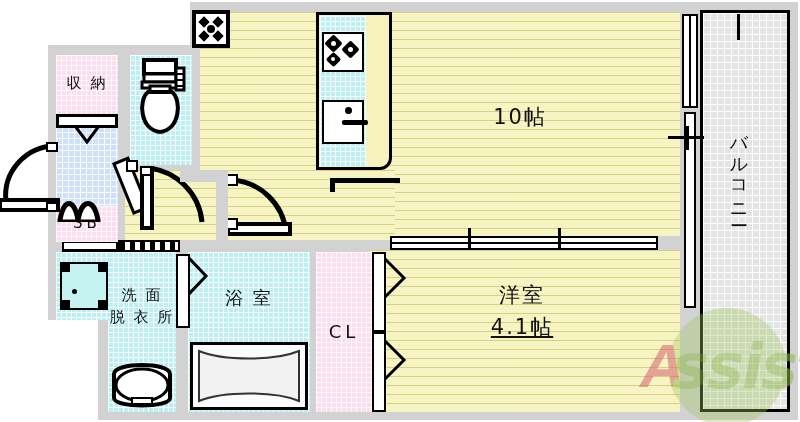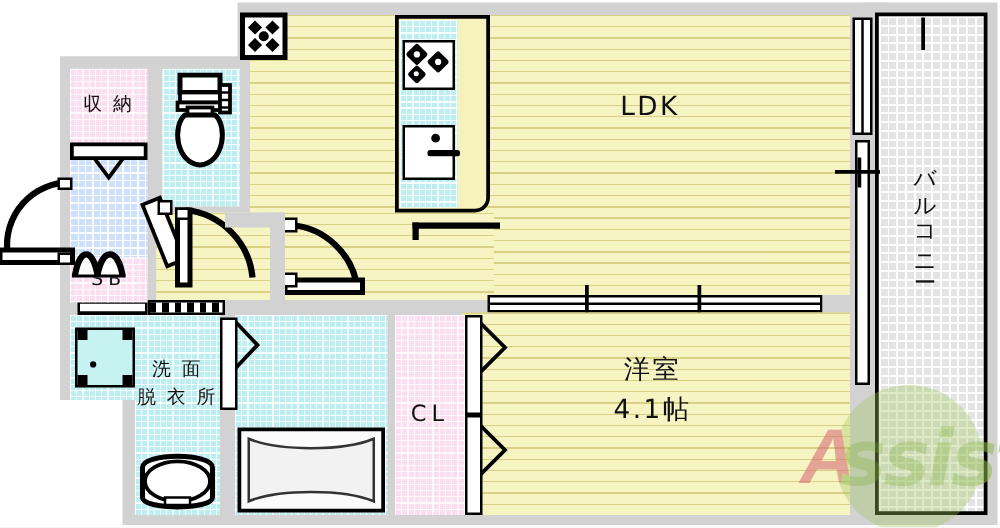--- a/index.html
+++ b/index.html
@@ -93,21 +93,21 @@
 <div id="plan">
 
   <div class="abs wallfill" style="left:190px;top:2px;width:520px;height:418px;"></div>
   <div class="abs wallfill" style="left:48px;top:45px;width:160px;height:275px;"></div>
   <div class="abs wallfill" style="left:98px;top:240px;width:115px;height:180px;"></div>
   <div class="abs wallfill" style="left:690px;top:2px;width:108px;height:418px;"></div>
 
   <div class="abs floor-wood" style="left:200px;top:12px;width:480px;height:228px;"></div>
   <div class="abs floor-wood" style="left:125px;top:170px;width:270px;height:70px;"></div>
 
-  <div class="lbl lbl-lg" style="left:460px;top:72px;width:120px;">LDK</div>
+  <div class="lbl lbl-lg" style="left:460px;top:104px;width:120px;">10帖</div>
 
   <div class="abs blk" style="left:192px;top:10px;width:38px;height:38px;">
     <div class="abs wht" style="left:4px;top:4px;width:30px;height:30px;"></div>
     <div class="abs blk" style="left:8px;top:8px;width:8px;height:8px;transform:rotate(45deg);"></div>
     <div class="abs blk" style="left:22px;top:8px;width:8px;height:8px;transform:rotate(45deg);"></div>
     <div class="abs blk" style="left:8px;top:22px;width:8px;height:8px;transform:rotate(45deg);"></div>
     <div class="abs blk" style="left:22px;top:22px;width:8px;height:8px;transform:rotate(45deg);"></div>
     <div class="abs blk" style="left:15px;top:15px;width:8px;height:8px;border-radius:50%;"></div>
   </div>
 
@@ -145,37 +145,38 @@
   <div class="abs blk" style="left:390px;top:236px;width:268px;height:14px;">
     <div class="abs wht" style="left:2px;top:2px;width:264px;height:4px;"></div>
     <div class="abs wht" style="left:2px;top:8px;width:264px;height:4px;"></div>
   </div>
   <div class="abs blk" style="left:468px;top:228px;width:3px;height:30px;"></div>
   <div class="abs blk" style="left:558px;top:228px;width:3px;height:30px;"></div>
   <div class="abs wallfill" style="left:658px;top:236px;width:26px;height:14px;"></div>
 
   <div class="abs floor-wood" style="left:370px;top:250px;width:310px;height:162px;"></div>
   <div class="lbl lbl-lg" style="left:452px;top:282px;width:140px;">洋室</div>
-  <div class="lbl lbl-lg" style="left:452px;top:314px;width:140px;">4.1帖</div>
+  <div class="lbl lbl-lg" style="left:452px;top:314px;width:140px;text-decoration:underline;">4.1帖</div>
 
   <div class="abs floor-pink" style="left:316px;top:252px;width:56px;height:160px;"></div>
   <div class="lbl lbl-md" style="left:316px;top:320px;width:56px;letter-spacing:4px;">CL</div>
 
   <div class="abs blk" style="left:372px;top:252px;width:14px;height:80px;">
     <div class="abs wht" style="left:2px;top:2px;width:10px;height:76px;"></div>
   </div>
   <div class="abs blk" style="left:372px;top:332px;width:14px;height:80px;">
     <div class="abs wht" style="left:2px;top:2px;width:10px;height:76px;"></div>
   </div>
   <svg class="abs" style="left:384px;top:252px;width:26px;height:160px;" viewBox="0 0 26 160">
     <polygon points="0,6 20,26 0,46" fill="none" stroke="#000" stroke-width="3"></polygon>
     <polygon points="0,88 20,108 0,128" fill="none" stroke="#000" stroke-width="3"></polygon>
   </svg>
 
   <div class="abs floor-cyan" style="left:188px;top:252px;width:122px;height:160px;"></div>
+  <div class="lbl lbl-md" style="left:188px;top:286px;width:122px;">浴 室</div>
   <div class="abs outline" style="left:190px;top:342px;width:118px;height:68px;border-width:3px;background:#fbfbfb;">
     <svg class="abs" style="left:0;top:0;width:112px;height:62px;" viewBox="0 0 112 62" preserveAspectRatio="none">
       <path d="M6,6 C30,16 82,16 106,6 L106,56 C82,46 30,46 6,56 Z" fill="#f2f2f2" stroke="#333" stroke-width="2"></path>
     </svg>
   </div>
   <div class="abs blk" style="left:176px;top:254px;width:14px;height:74px;">
     <div class="abs wht" style="left:2px;top:2px;width:10px;height:70px;"></div>
   </div>
   <svg class="abs" style="left:188px;top:254px;width:22px;height:46px;" viewBox="0 0 22 46">
     <polygon points="0,3 18,22 0,41" fill="none" stroke="#000" stroke-width="3"></polygon>

